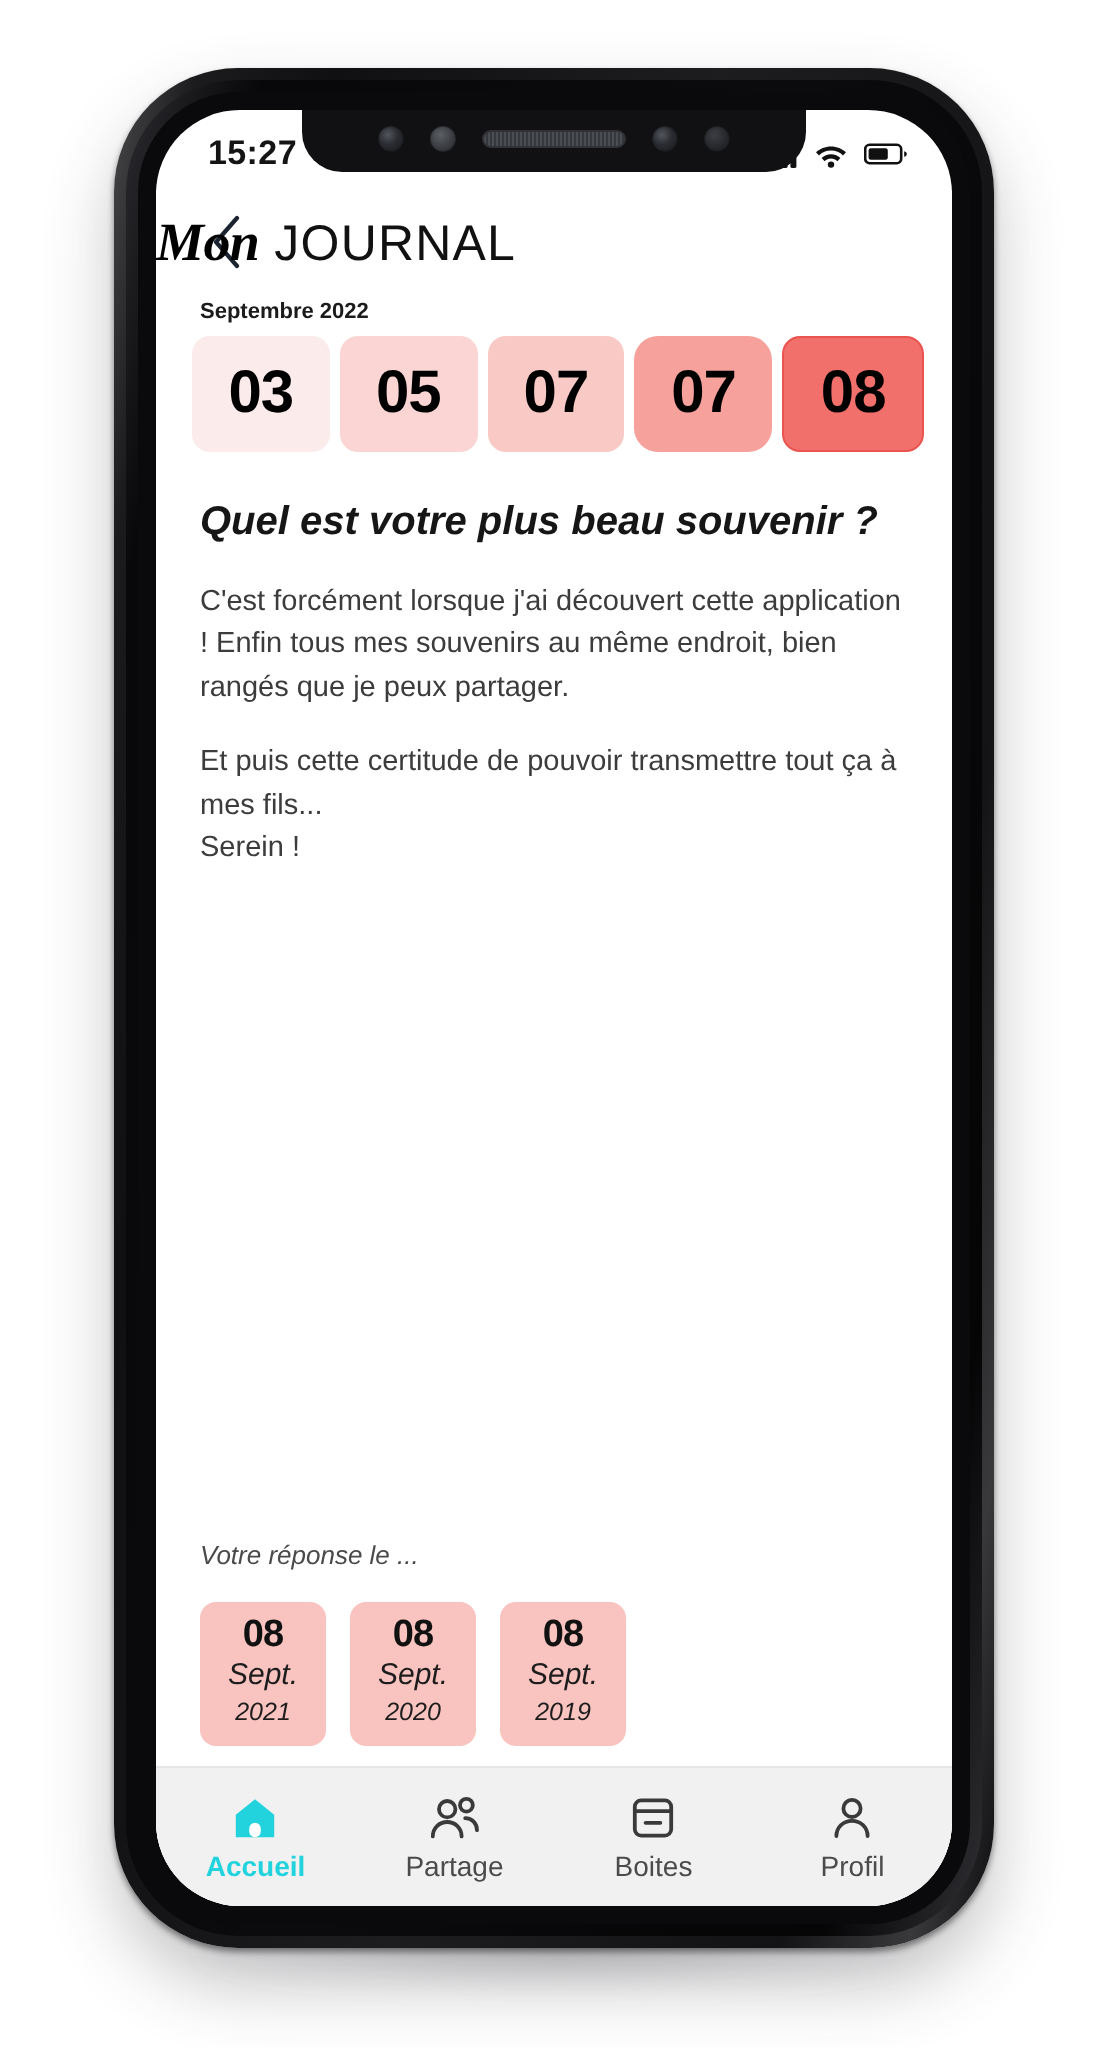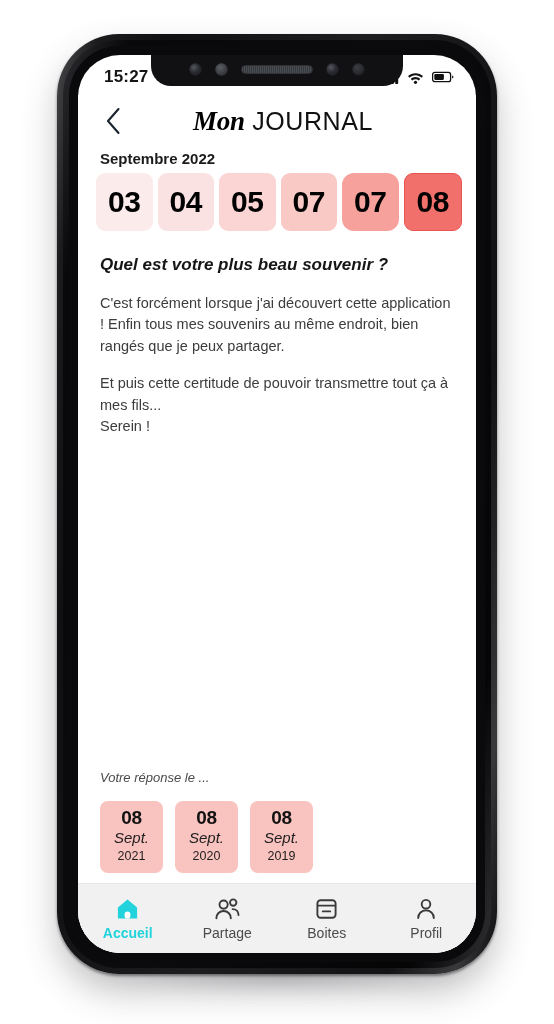--- a/index.html
+++ b/index.html
@@ -153,22 +153,21 @@
     padding: 0 18px;
     flex: none;
   }
   #back-button {
     width: 34px; height: 34px;
     display: flex; align-items: center; justify-content: center;
     cursor: pointer;
   }
   #app-title {
     position: absolute;
-    left: 12px; right: 0;
-    text-align: center;
+    left: 0; right: 0;
     pointer-events: none;
     white-space: nowrap;
   }
   #title-mon {
     font-family: "Liberation Serif", serif;
     font-weight: bold;
     font-style: italic;
     font-size: 27px;
     color: #000;
     letter-spacing: -0.3px;
@@ -177,21 +176,21 @@
     font-family: "Liberation Sans", sans-serif;
     font-weight: 300;
     font-size: 25px;
     color: #111;
     letter-spacing: 0.6px;
   }
 
   
   #month-label {
     padding: 3px 0 6px 22px;
-    font-size: 15px;
+    font-size: 11px;
     font-weight: bold;
     color: #1b1b1b;
     flex: none;
   }
 
   
   #day-strip {
     display: flex;
     gap: 5px;
     padding: 0 14px 0 18px;
@@ -210,21 +209,21 @@
     letter-spacing: -0.5px;
     cursor: pointer;
   }
   .day-chip.selected {
     border: 1.5px solid #ea5450;
   }
 
   
   #question {
     padding: 24px 22px 0 22px;
-    font-size: 17px;
+    font-size: 20px;
     font-style: italic;
     font-weight: bold;
     color: #161616;
     flex: none;
   }
 
   
   #entry-body {
     padding: 18px 22px 0 22px;
     flex: 1 1 auto;
@@ -273,20 +272,21 @@
     letter-spacing: -0.4px;
   }
   .prev-month {
     font-size: 15px;
     font-style: italic;
     color: #1d1d1d;
     line-height: 1.25;
   }
   .prev-year {
     font-size: 12.5px;
+    font-style: italic;
     color: #1d1d1d;
     line-height: 1.5;
   }
 
   
   #bottom-nav {
     flex: none;
     height: 70px;
     background: #f1f1f1;
     display: flex;
@@ -364,21 +364,20 @@
           </div>
           <div id="app-title">
             <span id="title-mon">Mon</span><span id="title-journal"> JOURNAL</span>
           </div>
         </div>
 
         <div id="month-label">Septembre 2022</div>
 
         <div id="day-strip">
           <div class="day-chip" style="background: rgb(252, 235, 235);">03</div>
-          <div class="day-chip" style="background: rgb(251, 226, 226);">04</div>
           <div class="day-chip" style="background: rgb(250, 213, 211);">05</div>
           <div class="day-chip" style="background: rgb(249, 201, 198);">07</div>
           <div class="day-chip" style="background: rgb(247, 161, 156); border-radius: 12px;">07</div>
           <div class="day-chip selected" style="background: rgb(242, 112, 107);">08</div>
         </div>
 
         <div id="question">Quel est votre plus beau souvenir ?</div>
 
         <div id="entry-body">
           <p class="entry-para">C'est forcément lorsque j'ai découvert cette application ! Enfin tous mes souvenirs au même endroit, bien rangés que je peux partager.</p>

